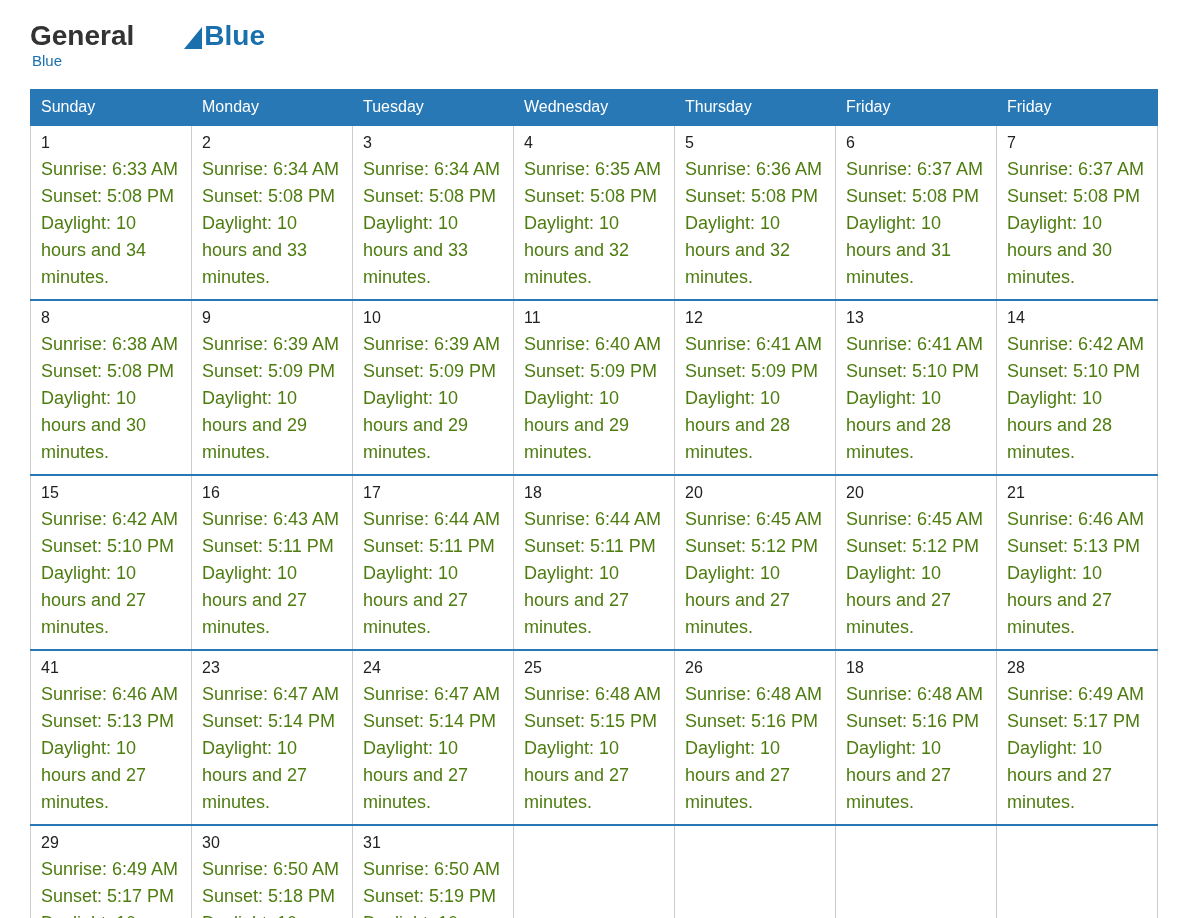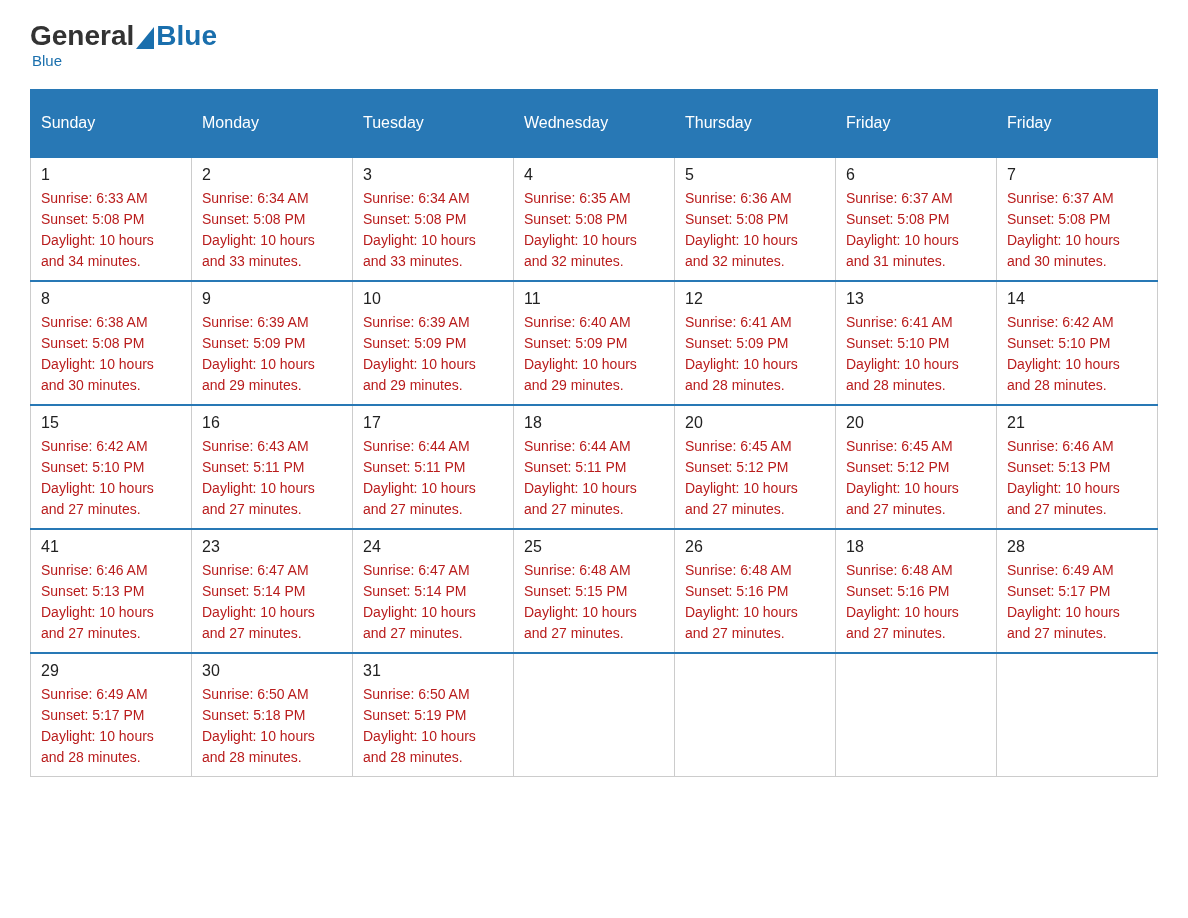--- a/index.html
+++ b/index.html
@@ -17,20 +17,21 @@
       margin-bottom: 20px;
     }
     .logo {
       display: flex;
       flex-direction: column;
       align-items: flex-start;
     }
     .logo-text {
       display: flex;
       align-items: center;
+      gap: 48px;
     }
     .logo-general {
       font-size: 28px;
       font-weight: bold;
       color: #333;
     }
     .logo-blue-text {
       font-size: 28px;
       font-weight: bold;
       color: #1a6fad;
@@ -52,21 +53,21 @@
     .calendar {
       width: 100%;
       border-collapse: collapse;
       border: 1px solid #2878b5;
     }
     .calendar th {
       background-color: #2878b5;
       color: #fff;
       font-size: 16px;
       font-weight: normal;
-      padding: 24px 10px;
+      padding: 8px 10px;
       text-align: left;
       border: 1px solid #2878b5;
     }
     .calendar td {
       vertical-align: top;
       padding: 8px 10px;
       border: 1px solid #ccc;
       border-top: 2px solid #2878b5;
       font-size: 13px;
       color: #333;
@@ -77,23 +78,23 @@
     .calendar td.empty {
       background: #fff;
     }
     .day-number {
       font-size: 16px;
       font-weight: normal;
       margin-bottom: 4px;
       color: #222;
     }
     .day-info {
-      font-size: 14px;
+      font-size: 18px;
       line-height: 1.5;
-      color: #b91c1c;
+      color: #4d7c0f;
     }
     .calendar tr td:first-child {
       border-left: 1px solid #ccc;
     }
   </style>
 </head>
 <body>
 
 <div class="header">
   <div class="logo">

